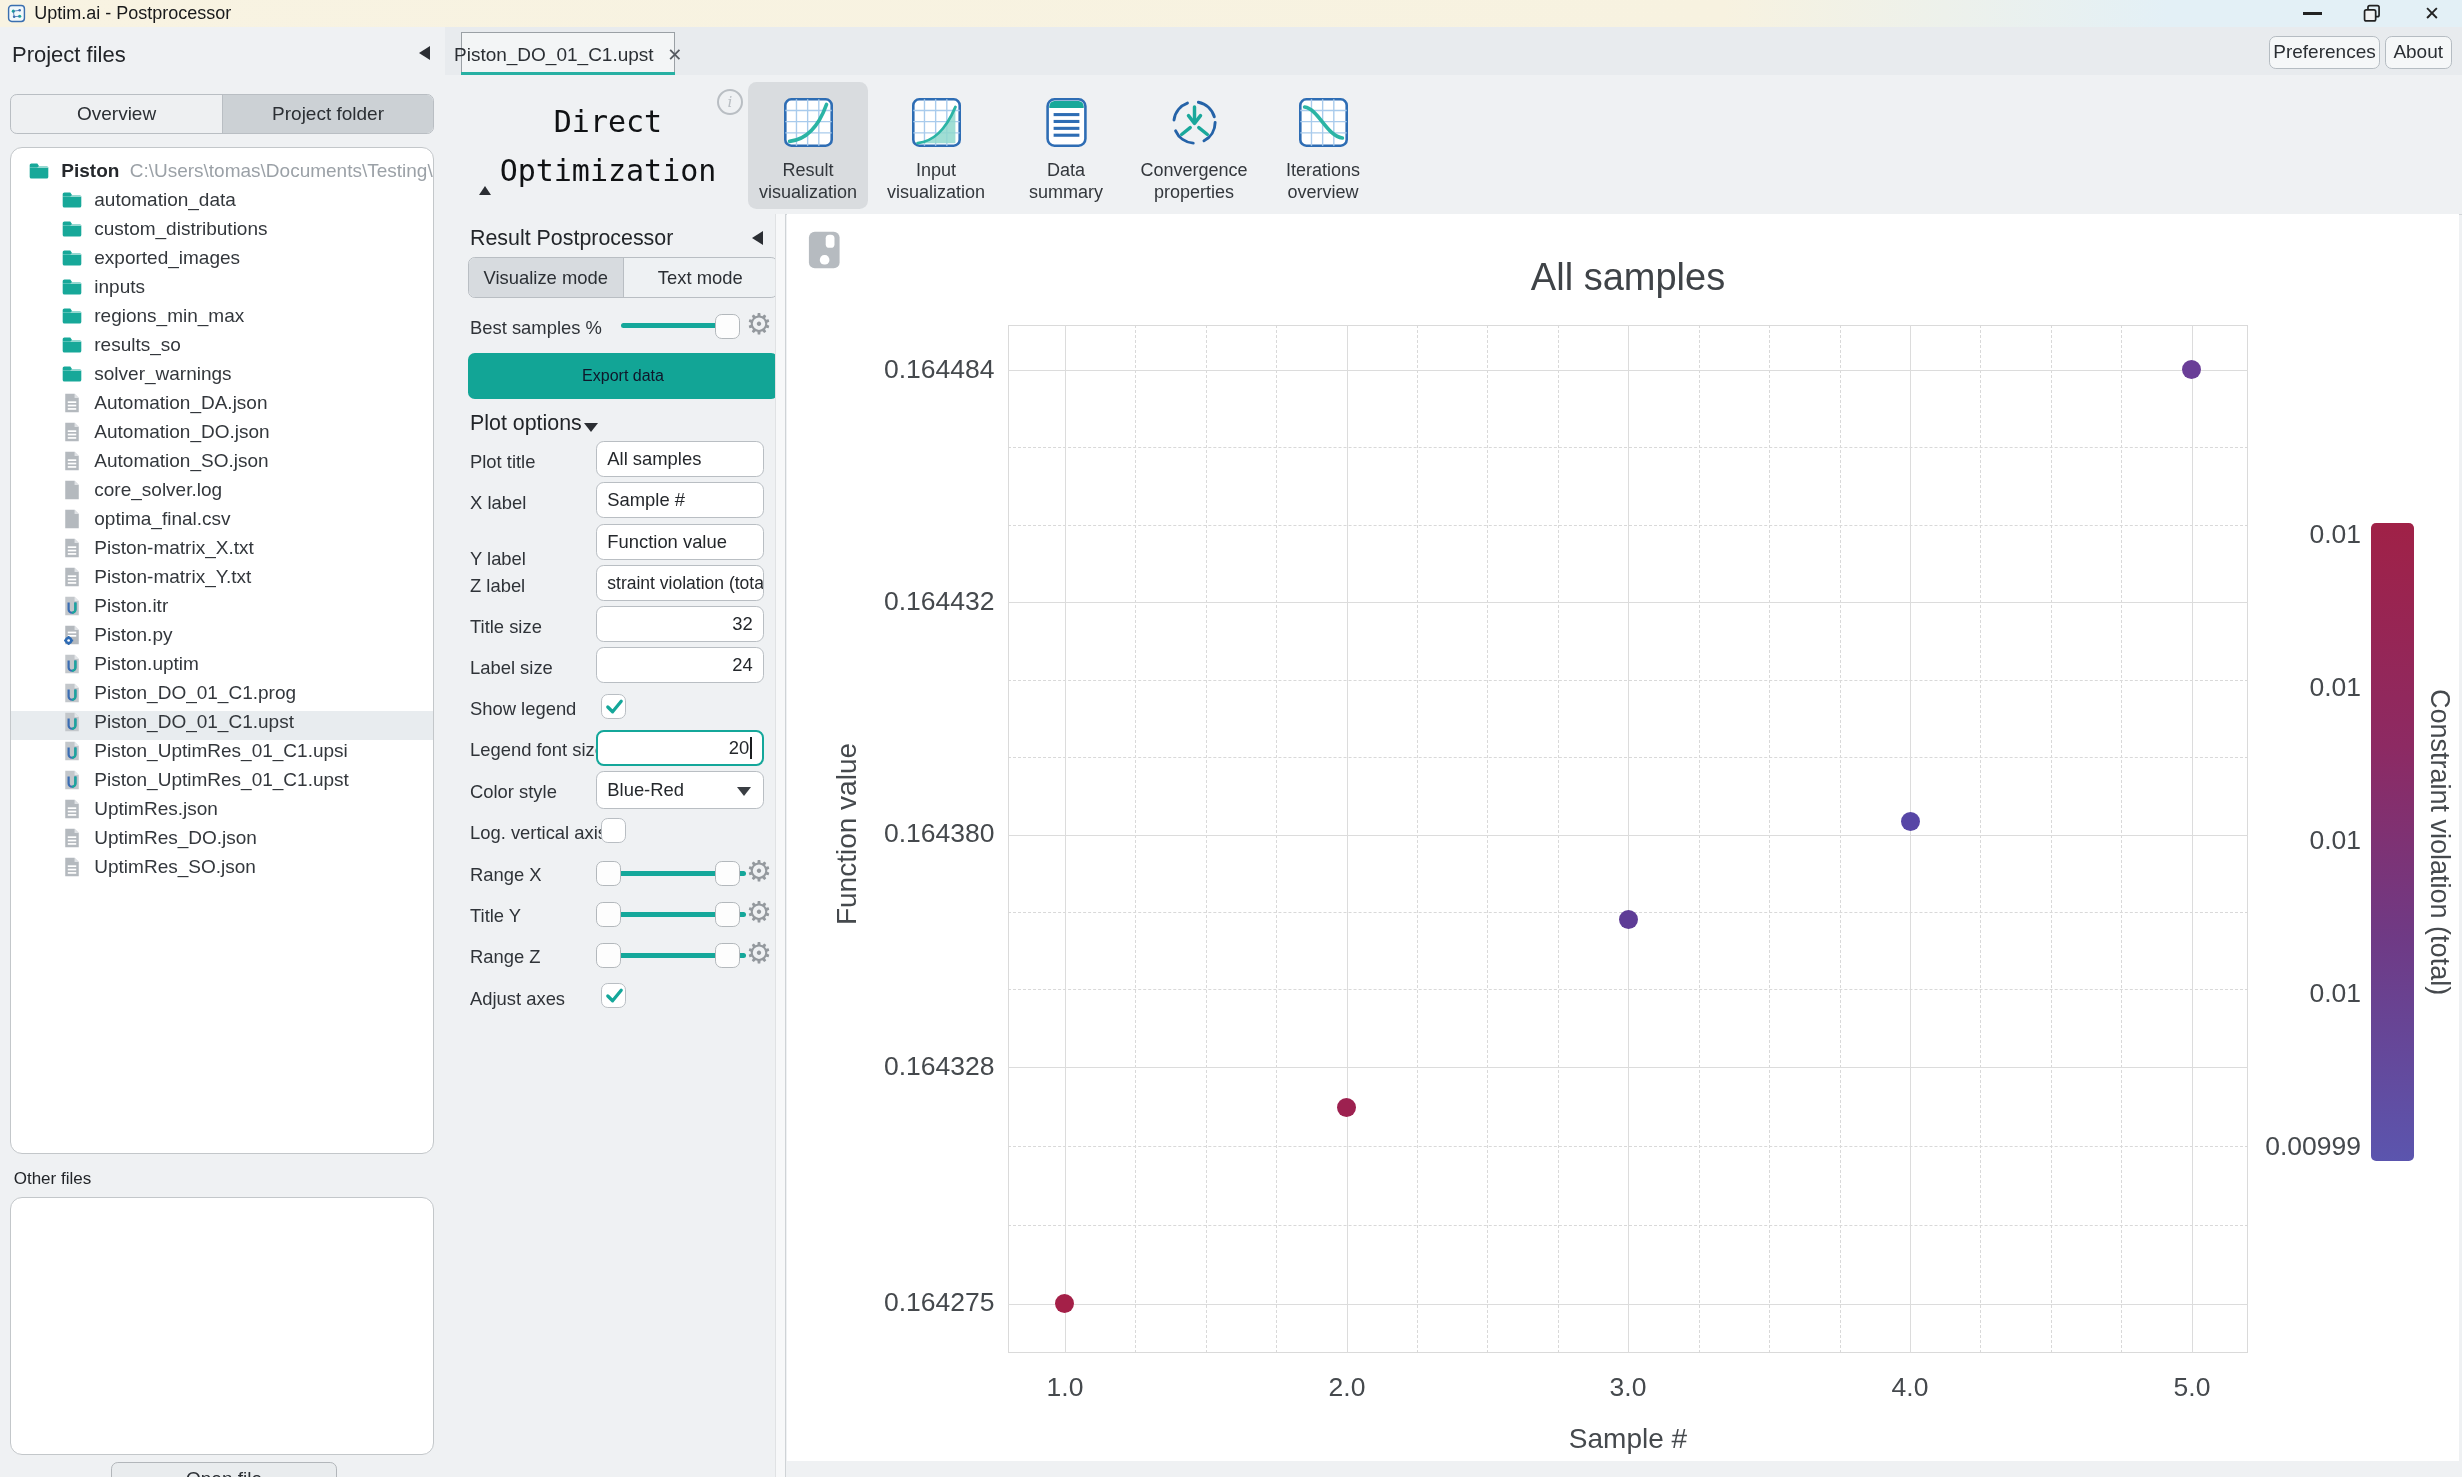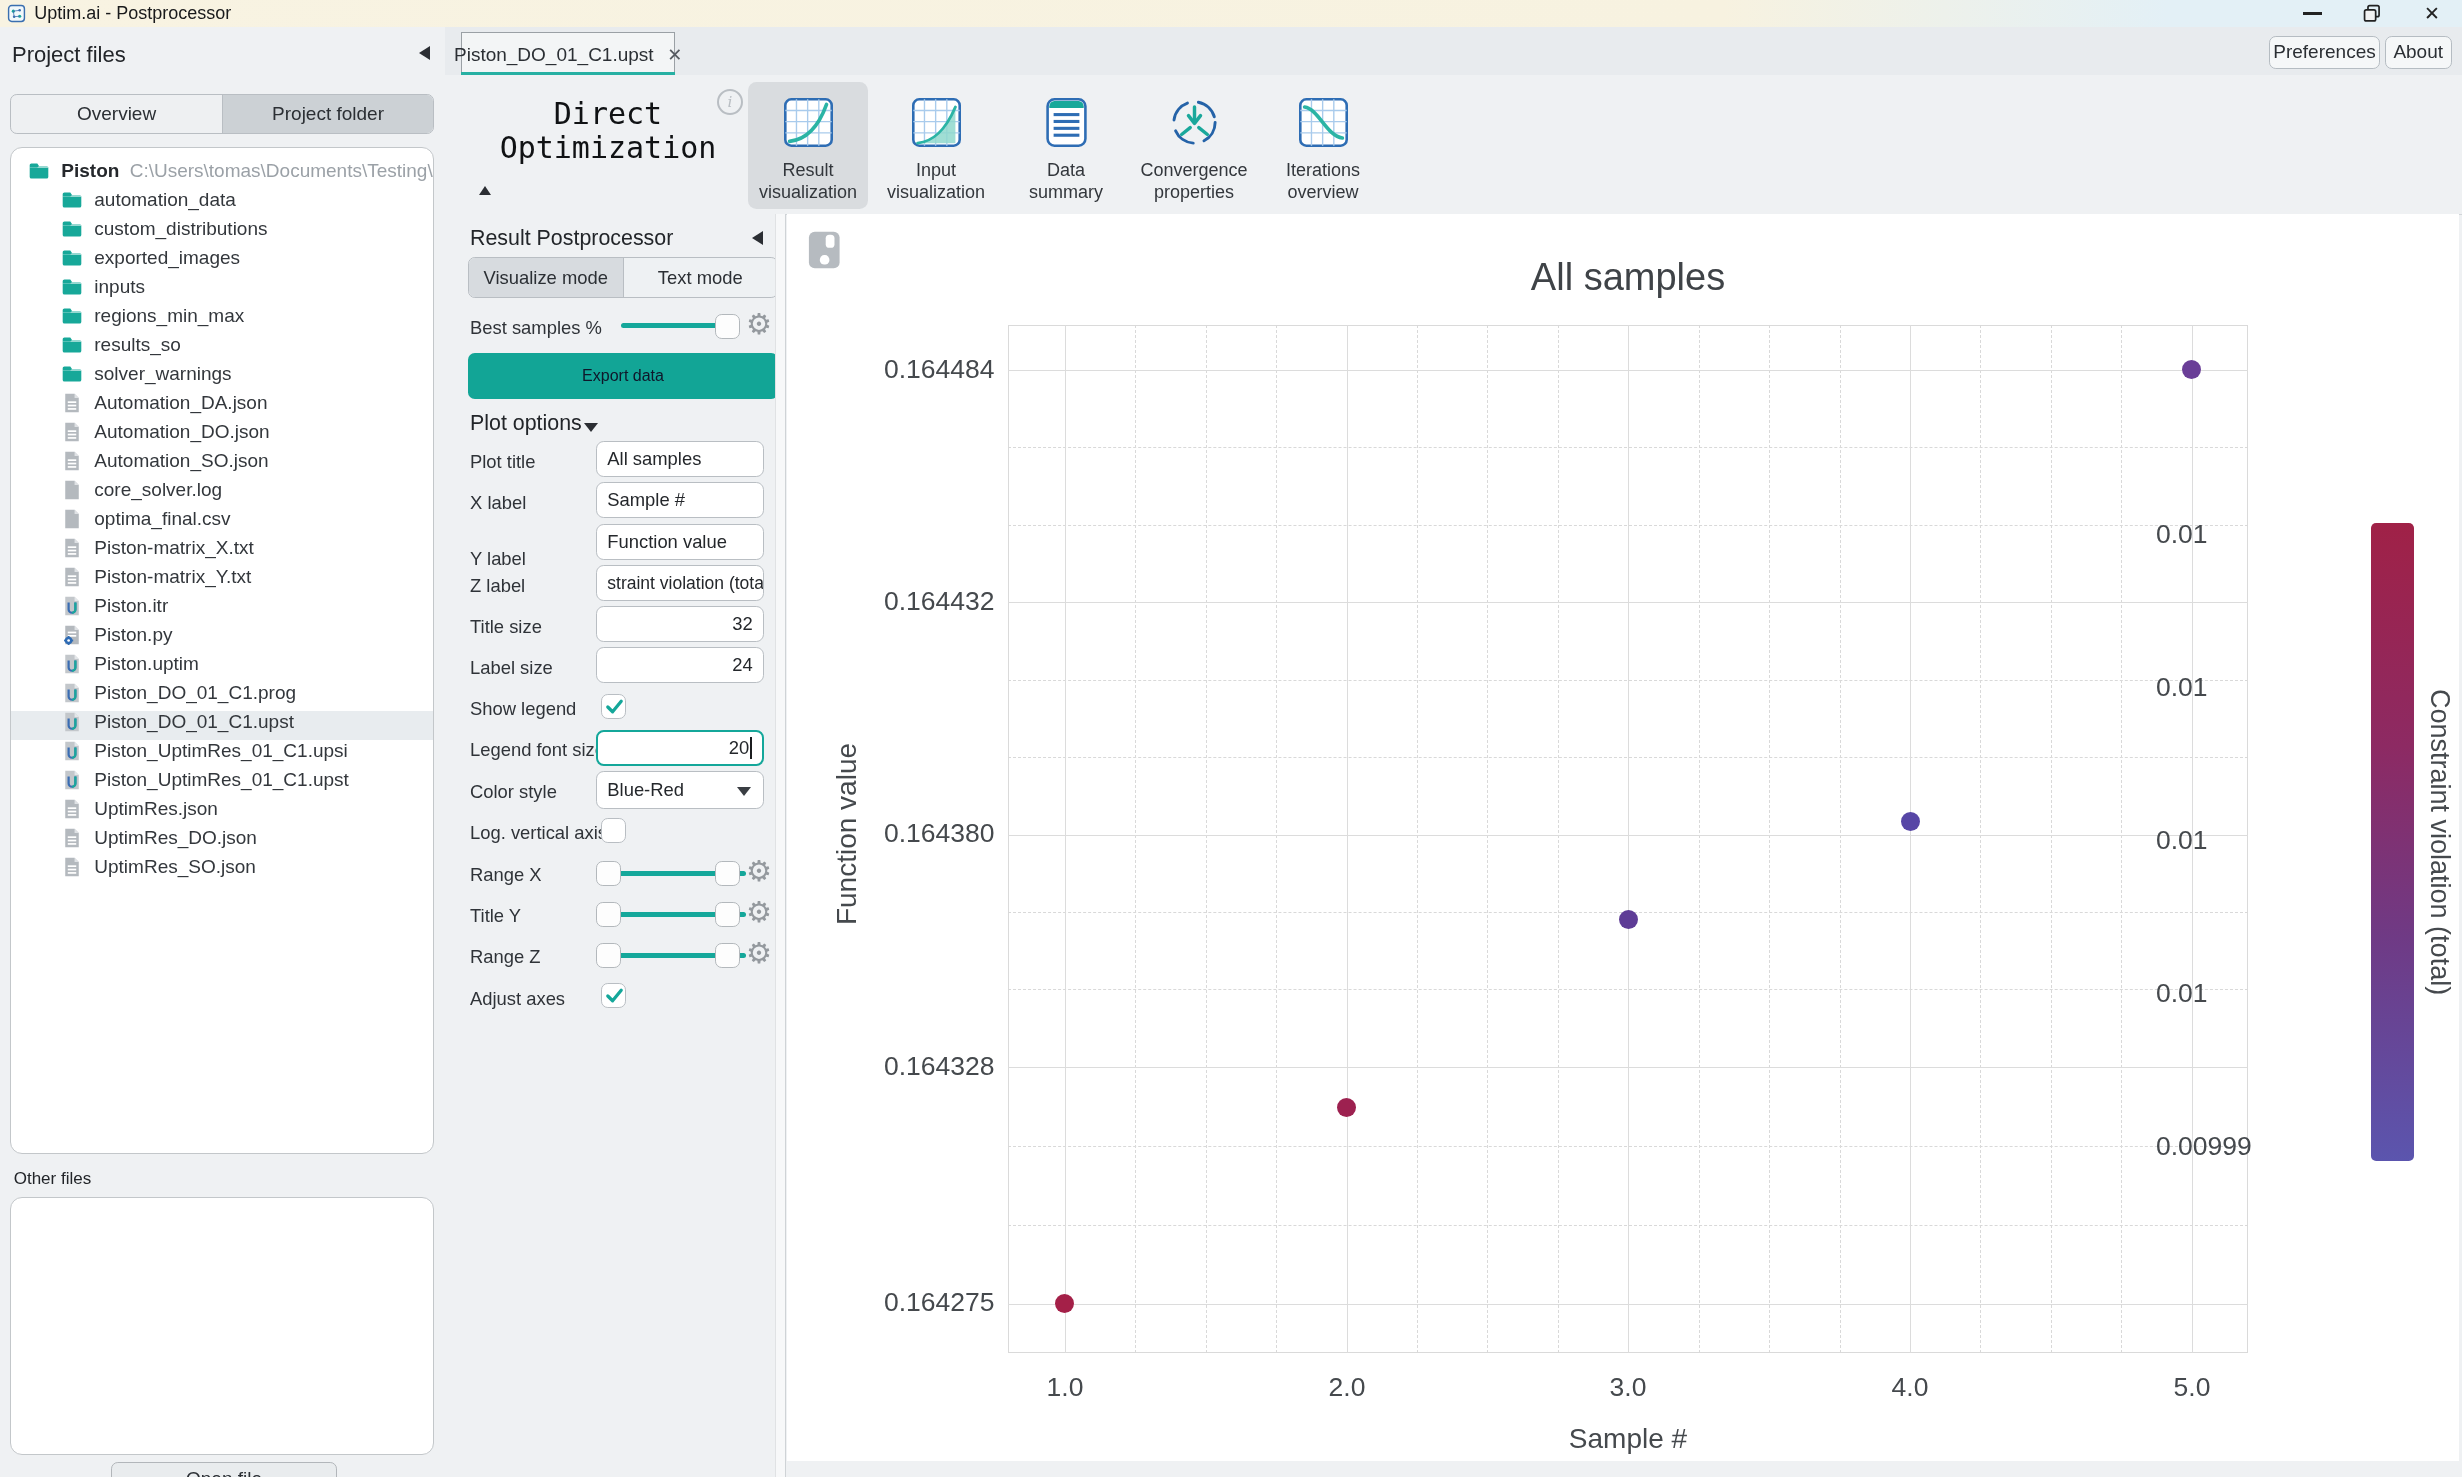--- a/index.html
+++ b/index.html
@@ -42,21 +42,21 @@
   #tabstrip{position:absolute;left:445px;top:27px;width:2017px;height:48px;background:#e8ebee;border-bottom:0.9px solid #c6cacd;}
   #doc-tab{position:absolute;left:16.2px;top:5.1px;width:212px;height:43px;background:#f3f5f6;border:1.3px solid #9aa0a5;border-bottom:none;display:flex;align-items:center;justify-content:center;font-size:19px;color:#2b2f34;}
   #doc-tab .teal-underline{position:absolute;left:-1.3px;right:-1.3px;bottom:-0.9px;height:5.1px;background:#27b0a3;}
   #tab-close{margin-left:13.7px;font-size:18px;color:#555a60;}
   .topbtn{position:absolute;top:8.5px;height:31px;background:#f5f7f8;border:0.9px solid #b5bcc2;border-radius:6.8px;display:flex;align-items:center;justify-content:center;font-size:19px;color:#2b2f34;text-align:right;}
   #btn-preferences{right:82px;width:109px;}
   #btn-about{right:10.3px;width:65px;}
 
   
   #toolbar{position:absolute;left:445px;top:75px;width:2017px;height:139px;background:#eff1f3;border-bottom:0.9px solid #d2d6d9;}
-  #mode-title{position:absolute;left:26px;top:22px;width:274px;text-align:center;font-family:"DejaVu Sans Mono",monospace;font-size:30px;line-height:34px;color:#101214;}
+  #mode-title{position:absolute;left:26px;top:22px;width:274px;text-align:center;font-family:"DejaVu Sans Mono",monospace;font-size:30px;line-height:49px;color:#101214;}
   #info-icon{position:absolute;left:272px;top:13.7px;width:22px;height:22px;border:2.1px solid #b9bec3;border-radius:50%;color:#b9bec3;font-size:15.4px;display:flex;align-items:center;justify-content:center;font-family:"DejaVu Serif",serif;font-style:italic;}
   #collapse-tri{position:absolute;left:34px;top:111px;width:0;height:0;border-left:6.8px solid transparent;border-right:6.8px solid transparent;border-bottom:9.4px solid #2b2e33;}
   .toolbtn{position:absolute;top:6.8px;width:120px;height:127px;border-radius:8.5px;display:flex;flex-direction:column;align-items:center;}
   .toolbtn.sel{background:#d9dcdf;}
   .toolbtn .ticonbox{width:55px;height:55px;margin-top:13.7px;}
   .toolbtn .tlabel{margin-top:8.5px;font-size:18px;line-height:22px;color:#33373c;text-align:center;}
 
   
   #options{position:absolute;left:445px;top:214px;width:340px;height:1264px;background:#eff1f3;border-right:0.9px solid #cfd3d6;}
   #options .scrollgutter{position:absolute;right:0;top:0;width:9.4px;height:100%;background:#f7f8f9;border-left:0.9px solid #e0e2e4;}
@@ -84,21 +84,21 @@
 
   
   #plotarea{position:absolute;left:787px;top:214px;width:1672px;height:1247px;background:#ffffff;}
   #save-icon{position:absolute;left:20.5px;top:17px;}
   .gl-v{position:absolute;width:0.9px;background:#dcdcdc;}
   .gl-h{position:absolute;height:0.9px;background:#dcdcdc;}
   .gl-vd{position:absolute;width:0;border-left:1.4px dashed #d9d9d9;}
   .gl-hd{position:absolute;height:0;border-top:1.4px dashed #d9d9d9;}
   .ytick{position:absolute;width:222px;text-align:right;font-size:26.5px;color:#45494d;}
   .xtick{position:absolute;width:120px;text-align:center;font-size:26.5px;color:#45494d;}
-  .cbtick{position:absolute;width:205px;font-size:26.5px;color:#45494d;}
+  .cbtick{position:absolute;width:205px;text-align:right;font-size:26.5px;color:#45494d;}
   .pt{position:absolute;border-radius:50%;}
 </style>
 </head>
 <body>
 
 <div id="app">
 
   <div id="titlebar">
     <svg id="app-icon" viewBox="0 0 24 24">
       <rect x="2" y="2" width="20" height="20" rx="4" fill="#f2f8fb" stroke="#3a6fb0" stroke-width="1.8"></rect>

